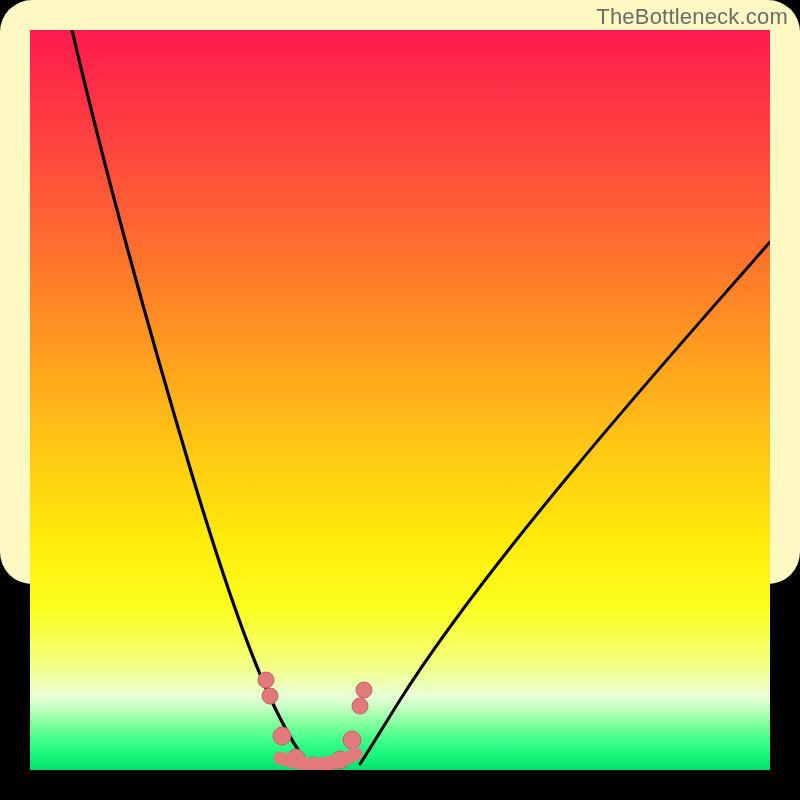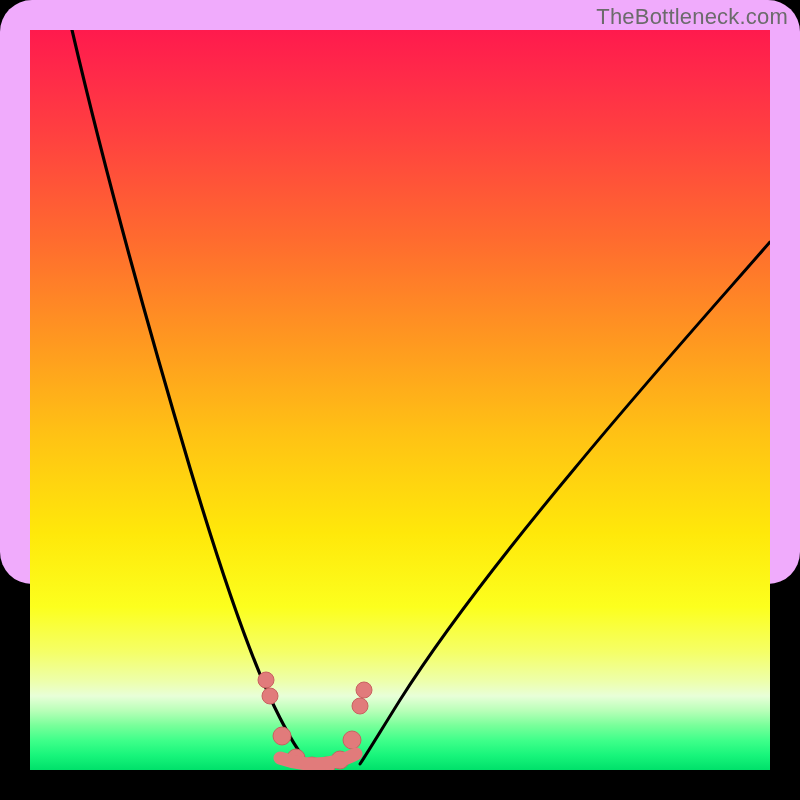--- a/index.html
+++ b/index.html
@@ -10,21 +10,21 @@
     background: #000;
     overflow: hidden;
     font-family: Arial, Helvetica, sans-serif;
   }
   .frame {
     position: absolute;
     left: 0;
     top: 0;
     width: 800px;
     height: 584px;
-    background: #f0abfc;
+    background: #fef9c3;
     border-radius: 32px;
   }
   .plot {
     position: absolute;
     left: 30px;
     top: 30px;
     width: 740px;
     height: 740px;
     overflow: hidden;
   }

